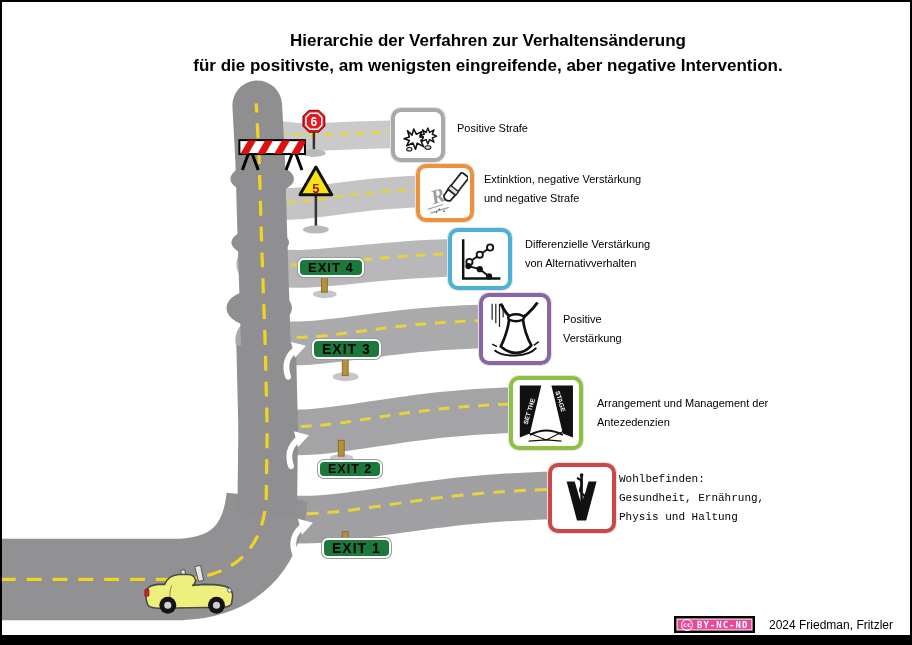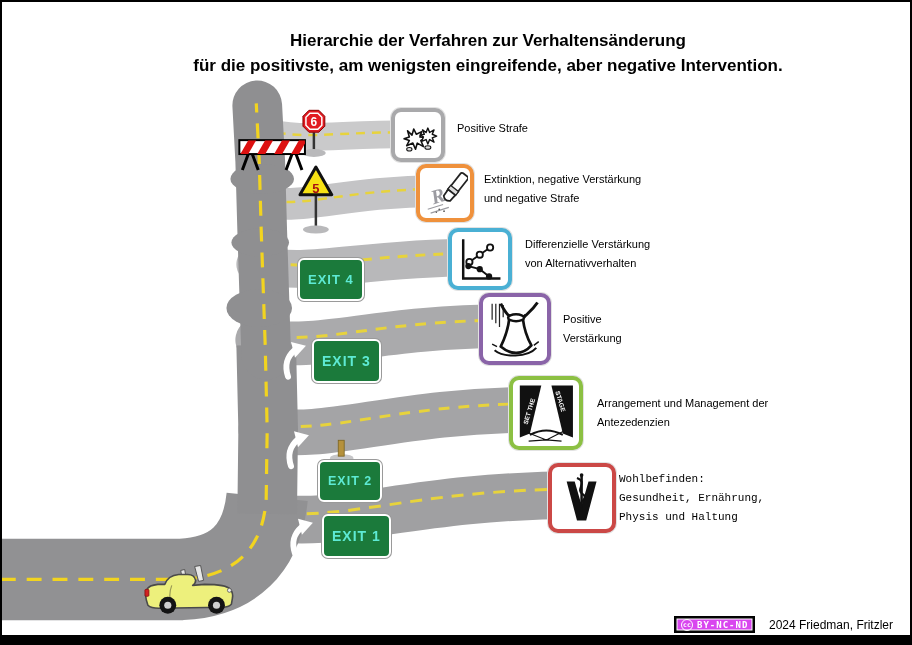--- a/index.html
+++ b/index.html
@@ -7,37 +7,37 @@
     position:relative;width:912px;height:645px;overflow:hidden;
     background:#fff;border:2px solid #000;box-sizing:border-box;
     font-family:"Liberation Sans", sans-serif;
   }
   .scene{position:absolute;left:0;top:0;width:908px;height:641px;}
   .title{
     position:absolute;left:0;top:26px;width:908px;text-align:center;
     font-weight:bold;font-size:17px;line-height:25px;color:#000;z-index:4;padding-left:32px;
   }
   .exit-sign{
-    position:absolute;z-index:3;color:#5eead4;font-weight:bold;
-    border:2.5px solid #fff;border-radius:6px;padding:12px 8px;
+    position:absolute;z-index:3;color:#000000;font-weight:bold;
+    border:2.5px solid #fff;border-radius:6px;padding:0 8px;
     letter-spacing:1px;box-shadow:0 0 0 1px #9a9a9a;white-space:nowrap;
   }
   .icon-box{
     position:absolute;z-index:3;background:#fff;border:4px solid #999;
     border-radius:10px;box-sizing:border-box;display:flex;
     align-items:center;justify-content:center;box-shadow:0 0 0 1px #e2e2e2;
   }
   .icon-box svg{width:92%;height:92%;}
   .method-label{
     position:absolute;z-index:3;font-size:11px;line-height:19px;color:#000;
     white-space:pre-line;
   }
   .footer-badge{
     position:absolute;left:672px;top:614px;z-index:4;height:17px;
-    background:#d946ef;border:1px solid #000;box-shadow:inset 0 0 0 1.5px #050505, inset 0 0 0 2.5px #fff;
+    background:#ec4899;border:1px solid #000;box-shadow:inset 0 0 0 1.5px #050505, inset 0 0 0 2.5px #fff;
     display:flex;align-items:center;gap:4px;padding:0 6px;box-sizing:border-box;
   }
   .cc-circ{
     width:10px;height:10px;border:1px solid #fff;border-radius:50%;
     color:#fff;font-size:6.5px;line-height:10px;text-align:center;
     font-family:"DejaVu Sans Mono", monospace;font-weight:bold;
   }
   .cc-license{
     color:#fff;font-family:"DejaVu Sans Mono", monospace;
     font-size:9px;font-weight:bold;letter-spacing:1px;
@@ -149,21 +149,21 @@
   </svg>
 
   <header class="title">
     <div>Hierarchie der Verfahren zur Verhaltensänderung</div>
     <div>für die positivste, am wenigsten eingreifende, aber negative Intervention.</div>
   </header>
 
   <div class="exit-sign" style="left: 296px; top: 256px; font-size: 13px; background-color: rgb(27, 122, 59);">EXIT 4</div>
   <div class="exit-sign" style="left: 310px; top: 337px; font-size: 14px; background-color: rgb(27, 122, 59);">EXIT 3</div>
   <div class="exit-sign" style="left: 316px; top: 422px; font-size: 12.5px; background-color: rgb(27, 122, 59); margin-top: 36px;">EXIT 2</div>
-  <div class="exit-sign" style="left: 320px; top: 512px; font-size: 14px; background-color: rgb(27, 122, 59);">EXIT 1</div>
+  <div class="exit-sign" style="left: 320px; top: 536px; font-size: 14px; background-color: rgb(27, 122, 59);">EXIT 1</div>
 
   <div class="icon-box" style="left: 389px; top: 106px; width: 54px; height: 54px; border-color: rgb(169, 169, 171);">
     <svg viewBox="0 0 48 48">
       <path d="M19,17 L22,23 L28,20 L26,26 L33,27 L27,30 L30,37 L23,33 L21,40 L18,33 L11,36 L14,30 L8,28 L14,26 L12,19 L17,24 Z" fill="#fff" stroke="#111" stroke-width="1.8" stroke-linejoin="round"></path>
       <path d="M35,16 L37,21 L42,18 L40,23 L45,25 L40,27 L42,32 L37,29 L35,34 L33,29 L28,31 L30,26 L26,24 L31,23 L29,18 L33,21 Z" fill="#fff" stroke="#111" stroke-width="1.6" stroke-linejoin="round"></path>
       <ellipse cx="14" cy="40" rx="3" ry="2" fill="#ddd" stroke="#111" stroke-width="1.2"></ellipse>
       <ellipse cx="35" cy="38" rx="3.4" ry="2" fill="#ddd" stroke="#111" stroke-width="1.2"></ellipse>
     </svg>
   </div>
 

